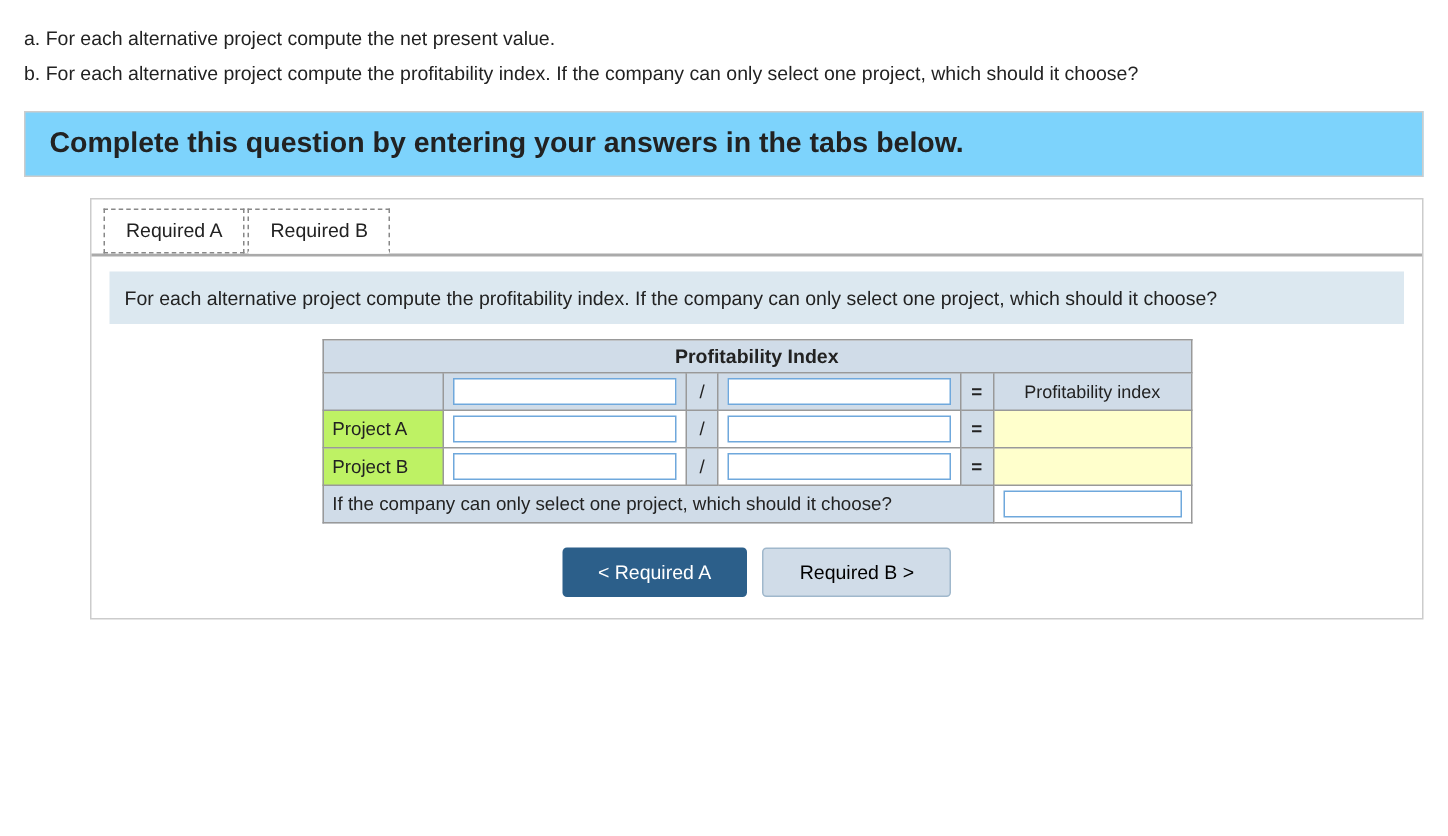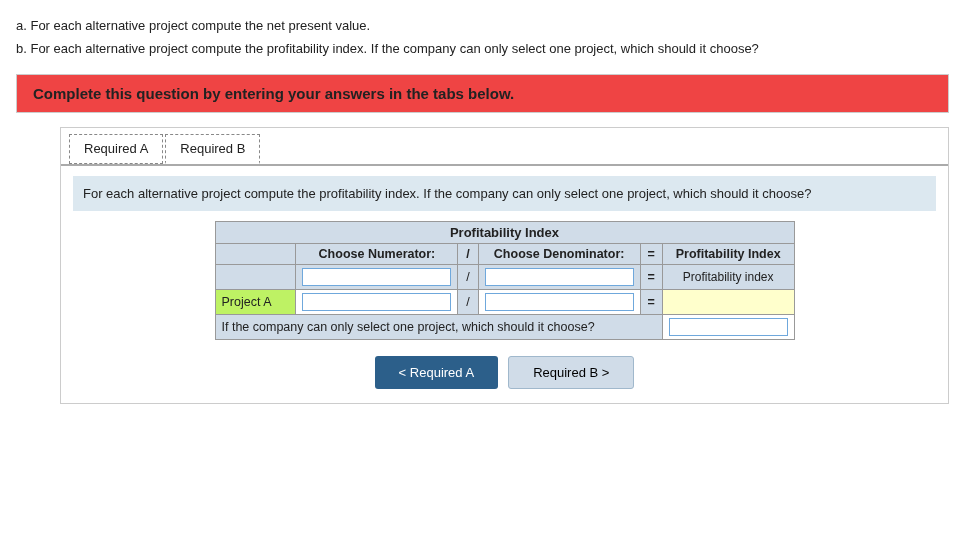--- a/index.html
+++ b/index.html
@@ -10,26 +10,26 @@
       color: #222;
       padding: 16px;
       width: 965px;
     }
     .instructions {
       margin-bottom: 14px;
       line-height: 1.6;
     }
     .instructions p { margin-bottom: 2px; }
     .complete-box {
-      background: #ef4444;
+      background: #7dd3fc;
       border: 1px solid #ccc;
       padding: 10px 16px;
       margin-bottom: 14px;
       font-weight: bold;
-      font-size: 15px;
+      font-size: 19px;
     }
     .tabs-container {
       border: 1px solid #ccc;
       margin-bottom: 0;
       margin-left: 44px;
     }
     .tabs-row {
       display: flex;
       border-bottom: 2px solid #aaa;
       padding: 0 8px;
@@ -194,28 +194,20 @@
           <col style="width:160px">
           <col style="width:20px">
           <col style="width:160px">
           <col style="width:22px">
           <col style="width:130px">
         </colgroup>
         <thead>
           <tr>
             <td colspan="6" class="pi-table-title">Profitability Index</td>
           </tr>
-          <tr class="header-row">
-            <td></td>
-            <td>Choose Numerator:</td>
-            <td class="slash-cell">/</td>
-            <td>Choose Denominator:</td>
-            <td class="equals-cell">=</td>
-            <td class="pi-result-label-cell">Profitability Index</td>
-          </tr>
           <tr class="sub-header-row">
             <td></td>
             <td>
               <input type="text" style="width: 100%;">
             </td>
             <td class="slash-cell">/</td>
             <td>
               <input type="text" style="width: 100%;">
             </td>
             <td class="equals-cell">=</td>
@@ -229,20 +221,32 @@
               <input type="text" style="width: 100%;">
             </td>
             <td class="slash-cell">/</td>
             <td class="input-white">
               <input type="text" style="width: 100%;">
             </td>
             <td class="equals-cell">=</td>
             <td class="yellow-cell"></td>
           </tr>
           <tr>
+            <td class="label-cell">Project B</td>
+            <td class="input-white">
+              <input type="text" style="width: 100%;">
+            </td>
+            <td class="slash-cell">/</td>
+            <td class="input-white">
+              <input type="text" style="width: 100%;">
+            </td>
+            <td class="equals-cell">=</td>
+            <td class="yellow-cell"></td>
+          </tr>
+          <tr>
             <td colspan="5" class="choose-cell">If the company can only select one project, which should it choose?</td>
             <td class="input-white">
               <input type="text" style="width: 100%;">
             </td>
           </tr>
         </tbody>
       </table>
     </div>
 
     <div class="nav-buttons">

